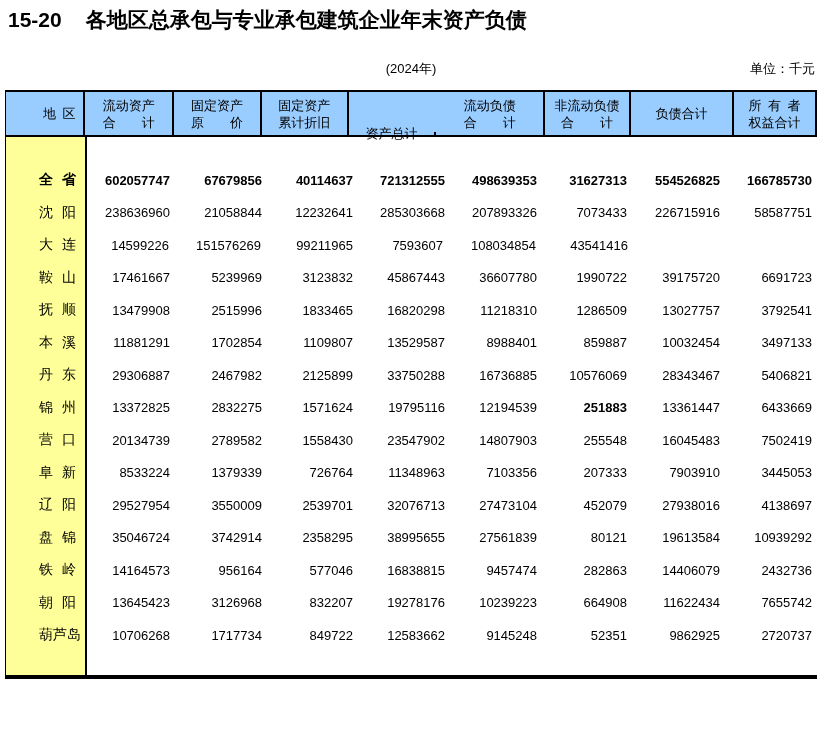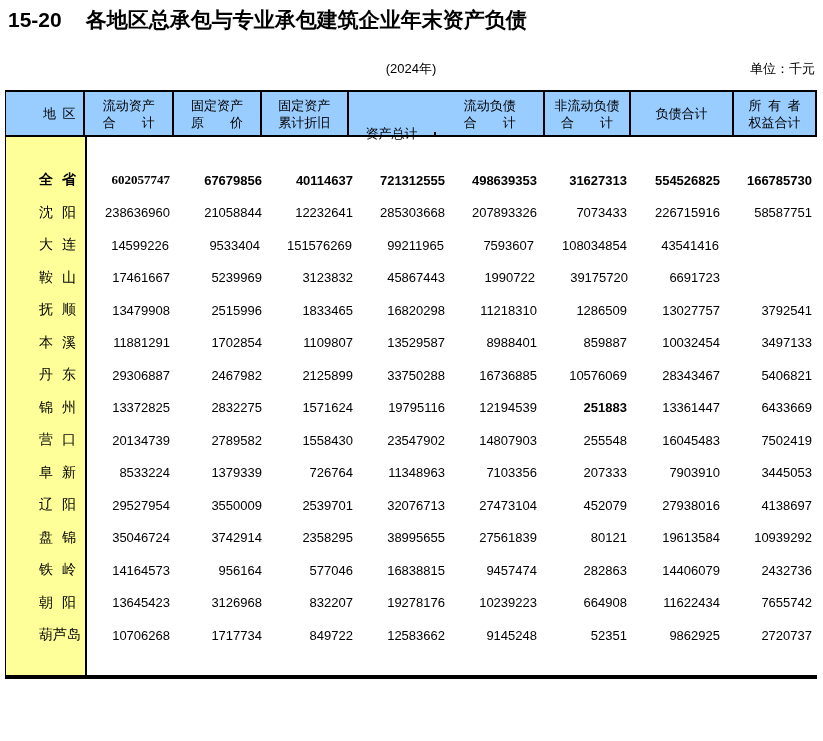--- a/index.html
+++ b/index.html
@@ -132,21 +132,21 @@
         <div class="trow filler-top">
           <div class="rcell" style="width: 81px;"></div>
         </div>
         <div class="trow bold-row">
           <div class="rcell" style="width: 81px;">
             <span class="spread">
               <span>全</span>
               <span>省</span>
             </span>
           </div>
-          <div class="vcell" style="width: 93px; font-family: Liberation Serif, serif;">602057747</div>
+          <div class="vcell" style="width: 93px;">602057747</div>
           <div class="vcell" style="width: 92px;">67679856</div>
           <div class="vcell" style="width: 91px;">40114637</div>
           <div class="vcell" style="width: 92px;">721312555</div>
           <div class="vcell" style="width: 92px;">498639353</div>
           <div class="vcell" style="width: 90px;">31627313</div>
           <div class="vcell" style="width: 93px;">554526825</div>
           <div class="vcell last" style="width: 87px;">166785730</div>
         </div>
         <div class="trow">
           <div class="rcell" style="width: 81px;">
@@ -165,38 +165,38 @@
           <div class="vcell last" style="width: 87px;">58587751</div>
         </div>
         <div class="trow">
           <div class="rcell" style="width: 81px;">
             <span class="spread">
               <span>大</span>
               <span>连</span>
             </span>
           </div>
           <div class="vcell" style="width: 92px;">14599226</div>
-          <div class="vcell" style="width: 91px;">9533404</div>
           <div class="vcell" style="width: 92px;">151576269</div>
           <div class="vcell" style="width: 92px;">99211965</div>
           <div class="vcell" style="width: 90px;">7593607</div>
           <div class="vcell" style="width: 93px;">108034854</div>
           <div class="vcell last" style="width: 87px;">43541416</div>
         </div>
         <div class="trow">
           <div class="rcell" style="width: 81px;">
             <span class="spread">
               <span>鞍</span>
               <span>山</span>
             </span>
           </div>
           <div class="vcell" style="width: 93px;">17461667</div>
           <div class="vcell" style="width: 92px;">5239969</div>
           <div class="vcell" style="width: 91px;">3123832</div>
           <div class="vcell" style="width: 92px;">45867443</div>
+          <div class="vcell" style="width: 92px;">36607780</div>
           <div class="vcell" style="width: 90px;">1990722</div>
           <div class="vcell" style="width: 93px;">39175720</div>
           <div class="vcell last" style="width: 87px;">6691723</div>
         </div>
         <div class="trow">
           <div class="rcell" style="width: 81px;">
             <span class="spread">
               <span>抚</span>
               <span>顺</span>
             </span>

